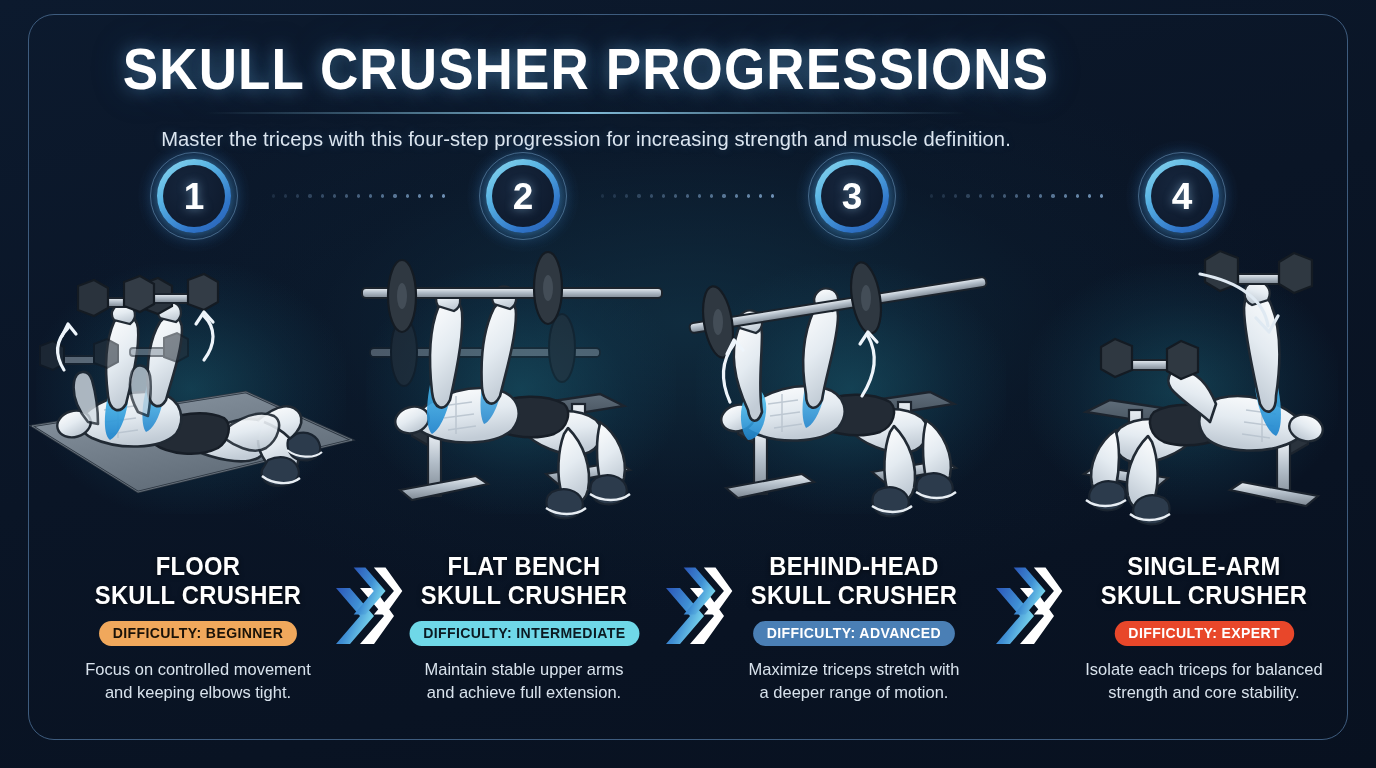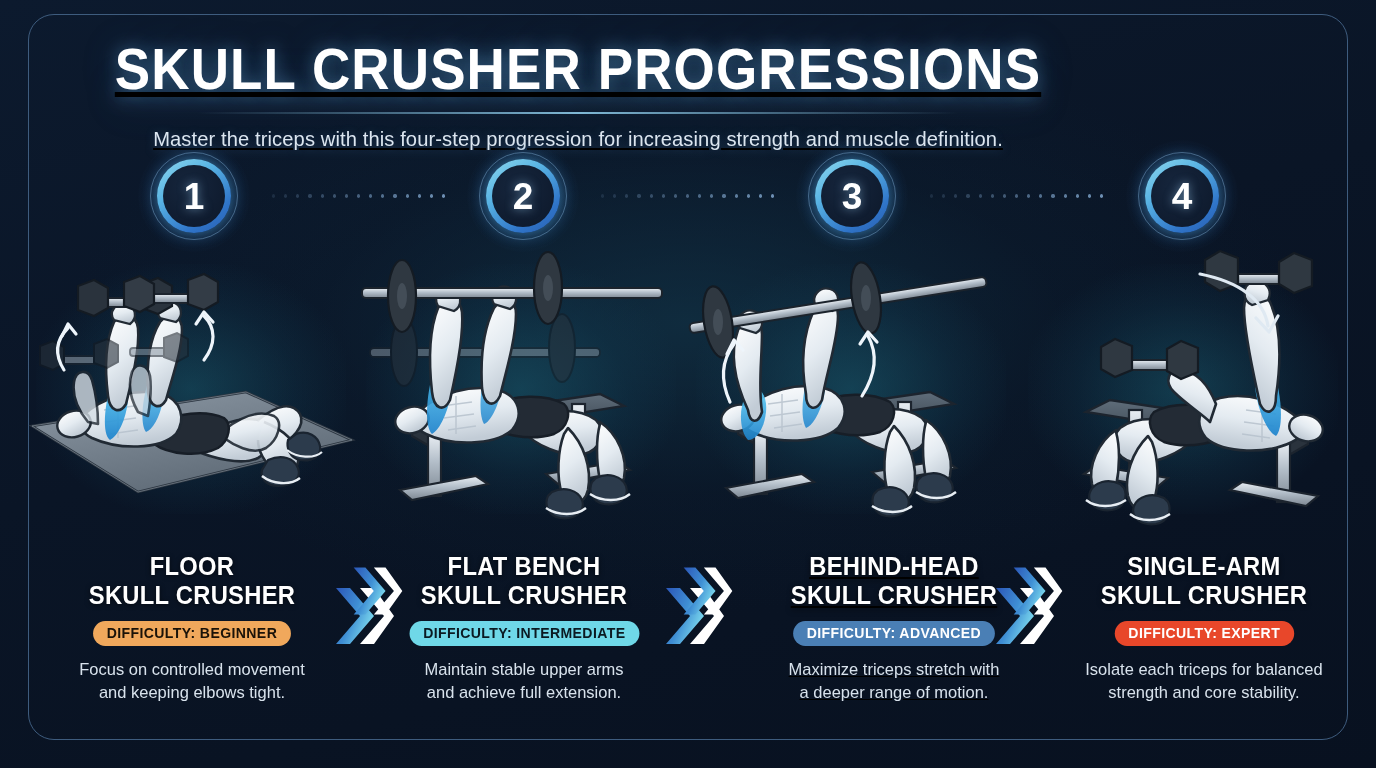--- a/index.html
+++ b/index.html
@@ -25,21 +25,21 @@
   .frame-border {
     position: absolute;
     left: 28px; top: 14px;
     width: 1320px; height: 726px;
     border: 1.6px solid #3e5c7e;
     border-radius: 26px;
     pointer-events: none;
   }
 
   
-  .header { position: absolute; left: 8px; top: 36px; width: 1140px; text-align: center; text-decoration: underline; }
+  .header { position: absolute; left: 16px; top: 36px; width: 1140px; text-align: center; }
 
   .title {
     font-family: "Liberation Sans Narrow", "Liberation Sans", sans-serif;
     font-size: 57px;
     font-weight: bold;
     letter-spacing: 1.2px;
     color: #ffffff;
     text-shadow: 0 0 18px rgba(120,190,240,0.45), 0 0 40px rgba(60,130,200,0.25);
     transform: scaleX(0.93);
   }
@@ -584,21 +584,21 @@
         <g fill="none" stroke="#dfe9f2" stroke-width="3.2" stroke-linecap="round">
           <path d="M182 30 C222 38 246 56 250 82"></path>
           <path d="M238 74 L251 88 L260 72" stroke-linejoin="round"></path>
         </g>
       </svg>
     </div>
   </div>
 
   <div class="cards-row">
 
-    <div class="card" style="left:42px;text-align:center;">
+    <div class="card" style="left:48px;text-align:center;">
       <div class="card-title">
         <span>FLOOR</span><br>
         <span>SKULL CRUSHER</span>
       </div>
       <span class="badge-pill pill-beginner">DIFFICULTY: BEGINNER</span>
       <div class="card-desc">
         <span>Focus on controlled movement</span><br>
         <span>and keeping elbows tight.</span>
       </div>
     </div>
@@ -618,21 +618,21 @@
         <span>Maintain stable upper arms</span><br>
         <span>and achieve full extension.</span>
       </div>
     </div>
 
     <svg class="chev-text" style="left:682px;" width="52" height="54" viewBox="0 0 62 64">
       <path d="M2 4 L26 32 L2 60 L16 60 L40 32 L16 4 Z" fill="url(#chevG)"></path>
       <path d="M26 4 L50 32 L26 60 L40 60 L60 32 L40 4 Z" fill="#ffffff"></path>
     </svg>
 
-    <div class="card" style="left:744px;text-decoration:underline;">
+    <div class="card" style="left:704px;">
       <div class="card-title">
         <span>BEHIND-HEAD</span><br>
         <span>SKULL CRUSHER</span>
       </div>
       <span class="badge-pill pill-advanced">DIFFICULTY: ADVANCED</span>
       <div class="card-desc">
         <span>Maximize triceps stretch with</span><br>
         <span>a deeper range of motion.</span>
       </div>
     </div>

